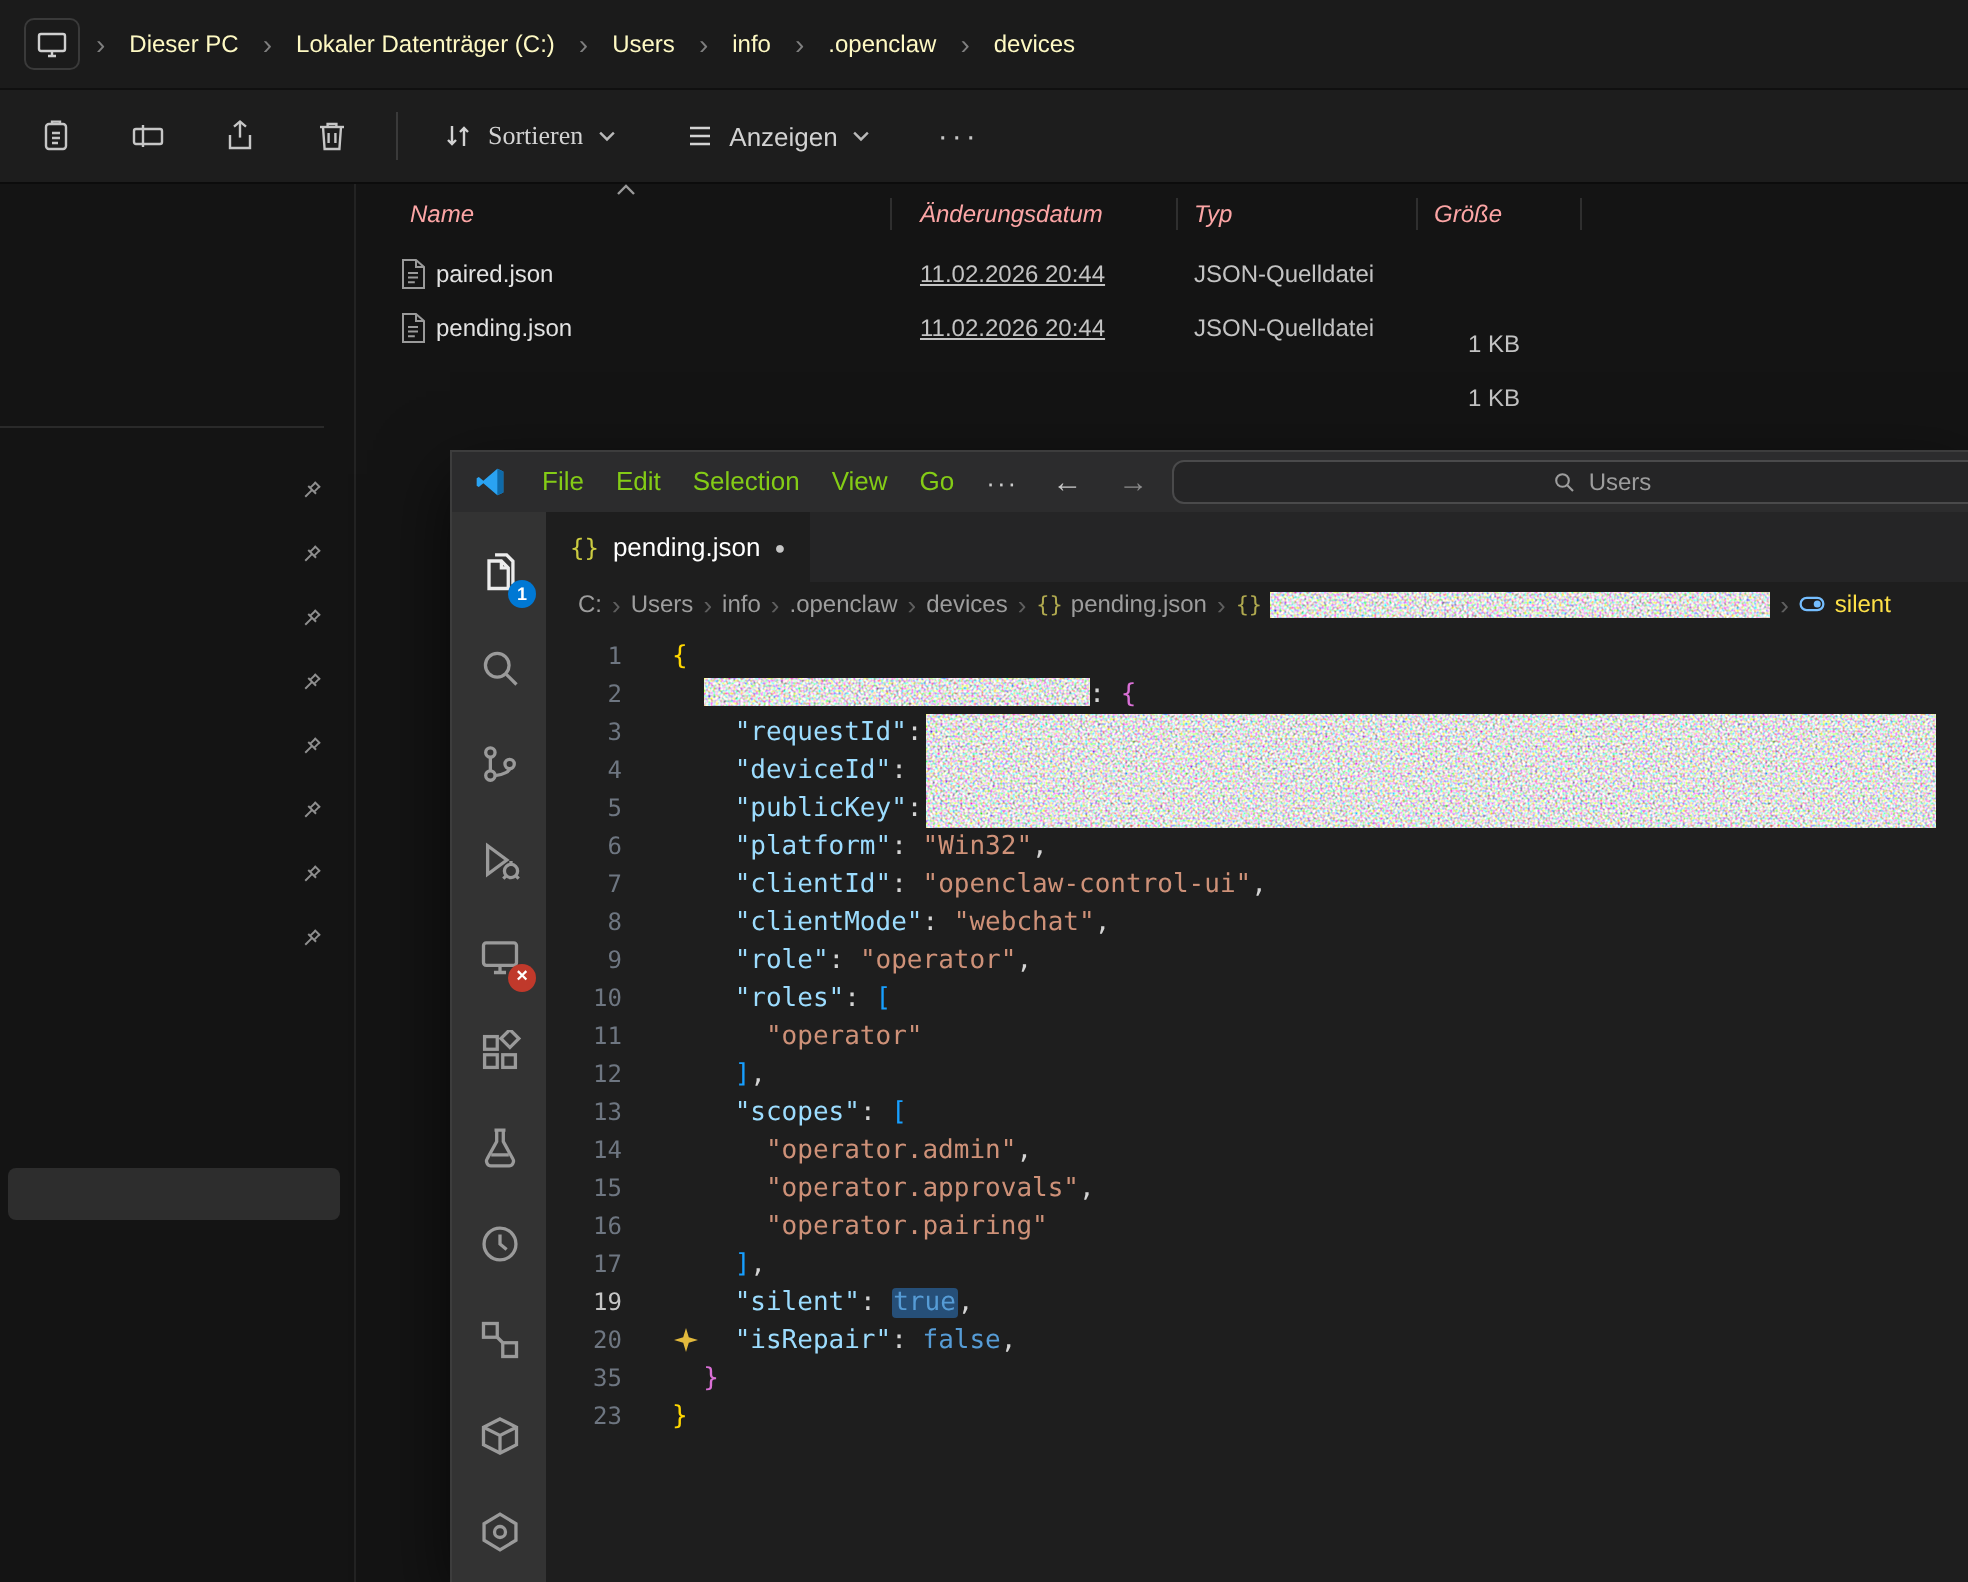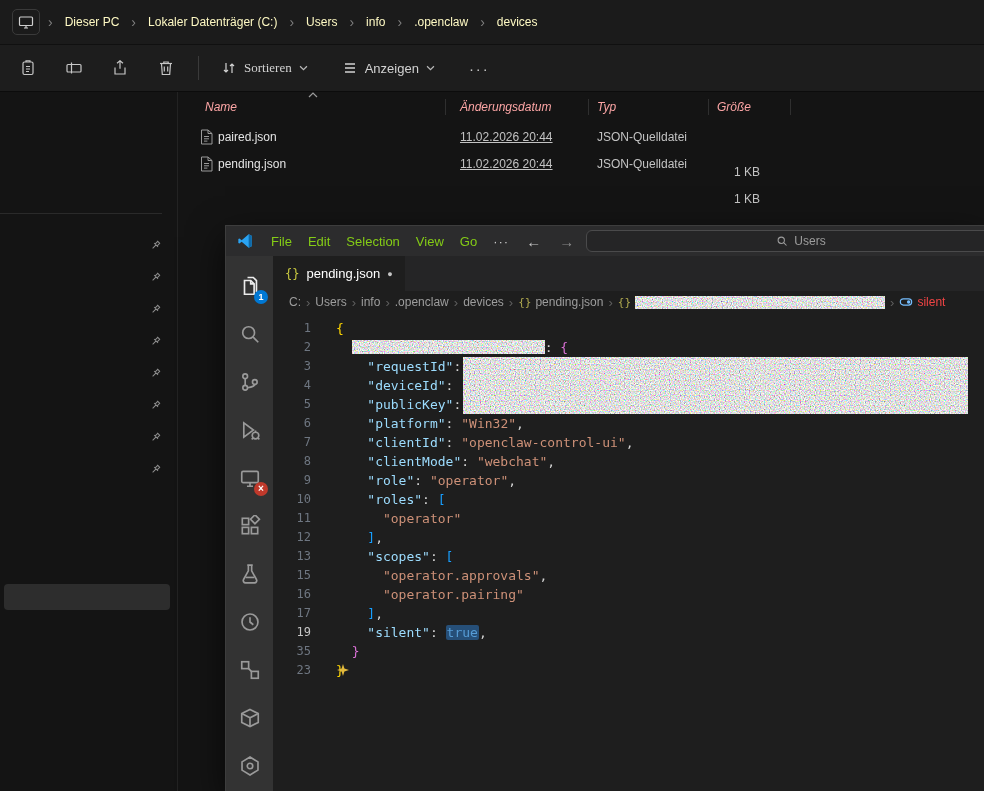--- a/index.html
+++ b/index.html
@@ -58,21 +58,21 @@
   .badge.err { background:#c0392b; font-size:10px; }
 
   .vsc-tabs { position:absolute; left:47px; top:30px; right:0; height:35px; background:#252526; display:flex; }
   .tab { height:35px; padding:0 12px; background:#1e1e1e; display:flex; align-items:center; gap:7px; }
   .tab-braces { color:#cbcb41; font-family:"DejaVu Sans Mono", monospace; font-size:12px; }
   .tab-label { color:#ffffff; font-size:13px; }
   .tab-dot { color:#c5c5c5; font-size:9px; }
 
   .vsc-crumbs { position:absolute; left:47px; top:65px; right:0; height:22px; background:#1e1e1e; display:flex; align-items:center; padding-left:16px; white-space:nowrap; overflow:hidden; }
   .vcrumb { color:#9d9d9d; font-size:12px; }
-  .vcrumb.last { color:#ef4444; }
+  .vcrumb.last { color:#fde047; }
   .vsep { color:#5f5f5f; font-size:13px; margin:0 5px; }
   .mini-braces { color:#b0a94f; font-family:"DejaVu Sans Mono", monospace; font-size:11px; margin-right:4px; }
   .vnode { display:inline-flex; align-items:center; }
 
   .vsc-editor { position:absolute; left:47px; top:87px; right:0; bottom:0; background:#1e1e1e; font-family:"DejaVu Sans Mono", monospace; font-size:13px; }
   #code-lines { padding-top:6px; }
   .cl { display:flex; height:19px; line-height:19px; }
   .ln { width:38px; text-align:right; color:#6e7681; font-size:12px; margin-right:25px; flex:none; }
   .cl.cur .ln { color:#c6c6c6; }
   .lc { white-space:pre; }
@@ -491,36 +491,44 @@
         </div>
         <div class="cl">
           <span class="ln">12</span>
           <span class="lc"><span class="tk-p">    </span><span class="tk-b3">]</span><span class="tk-p">,</span></span>
         </div>
         <div class="cl">
           <span class="ln">13</span>
           <span class="lc"><span class="tk-p">    </span><span class="tk-k">"scopes"</span><span class="tk-p">: </span><span class="tk-b3">[</span></span>
         </div>
         <div class="cl">
+          <span class="ln">14</span>
+          <span class="lc"><span class="tk-p">      </span><span class="tk-s">"operator.admin"</span><span class="tk-p">,</span></span>
+        </div>
+        <div class="cl">
           <span class="ln">15</span>
           <span class="lc"><span class="tk-p">      </span><span class="tk-s">"operator.approvals"</span><span class="tk-p">,</span></span>
         </div>
         <div class="cl">
           <span class="ln">16</span>
           <span class="lc"><span class="tk-p">      </span><span class="tk-s">"operator.pairing"</span></span>
         </div>
         <div class="cl">
           <span class="ln">17</span>
           <span class="lc"><span class="tk-p">    </span><span class="tk-b3">]</span><span class="tk-p">,</span></span>
         </div>
         <div class="cl cur">
           <span class="ln">19</span>
           <span class="lc"><span class="tk-p">    </span><span class="tk-k">"silent"</span><span class="tk-p">: </span><span class="tk-bs">true</span><span class="tk-p">,</span></span>
         </div>
         <div class="cl">
+          <span class="ln">20</span>
+          <span class="lc"><span class="tk-p">    </span><span class="tk-k">"isRepair"</span><span class="tk-p">: </span><span class="tk-b">false</span><span class="tk-p">,</span></span>
+        </div>
+        <div class="cl">
           <span class="ln">35</span>
           <span class="lc"><span class="tk-p">  </span><span class="tk-b2">}</span></span>
         </div>
         <div class="cl">
           <span class="ln">23</span>
           <span class="lc"><span class="tk-b1">}</span></span>
         </div>
       </div>
     <div class="noise-block">
       <svg width="505" height="57">

